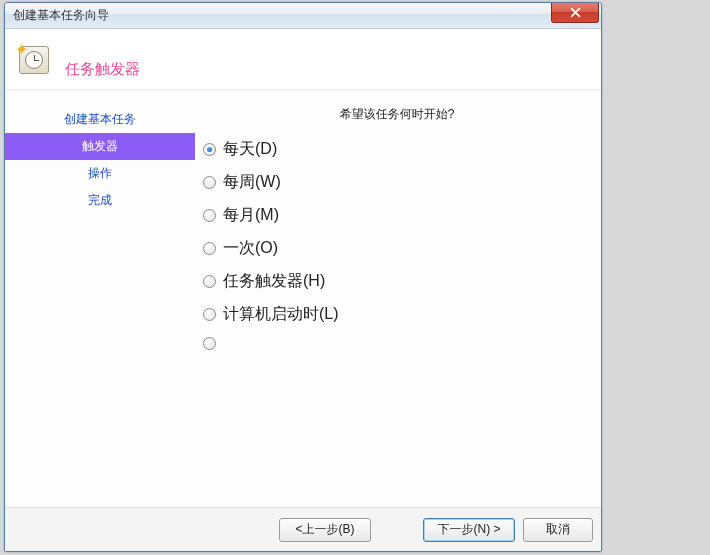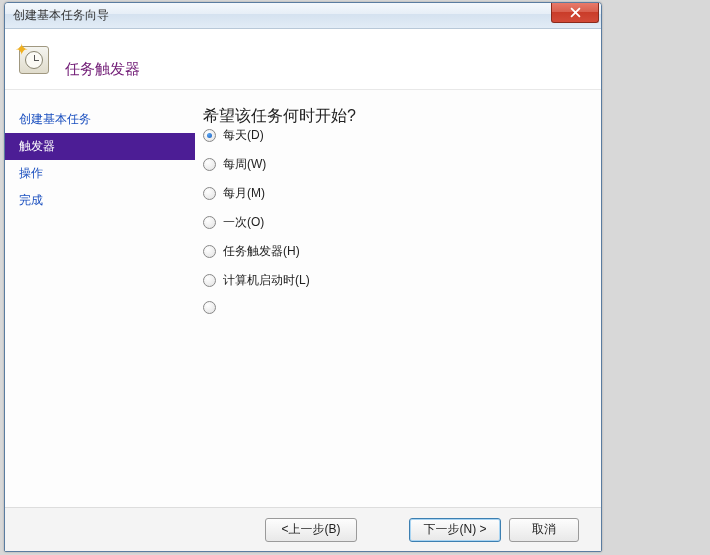--- a/index.html
+++ b/index.html
@@ -93,59 +93,60 @@
     width: 5px; height: 1px;
     background: #555;
   }
   .sparkle {
     position: absolute;
     left: -2px; top: -2px;
     color: #f0b020;
     font-size: 16px;
   }
   .header-title {
-    color: #701a75;
+    color: #ec4899;
     font-size: 15px;
     margin-top: 20px;
   }
   .body-area {
     flex: 1;
     display: flex;
     background: #fdfdfd;
     border-top: 1px solid #e8e8e8;
+    text-align: center;
   }
   .sidebar {
     width: 190px;
     padding: 16px 0 0 0;
   }
   .side-item {
     padding: 5px 14px;
     color: #1a4fbf;
     cursor: pointer;
     font-size: 12px;
   }
   .side-item.active {
-    background: #4c1d95;
+    background: #8b5cf6;
     color: #fff;
   }
   .content {
     flex: 1;
     padding: 16px 10px 0 8px;
   }
   .prompt {
     color: #222;
-    margin-bottom: 0;
-    font-size: 16px;
+    margin-bottom: 16px;
+    font-size: 12px;
   }
   .radio-row {
     display: flex;
     align-items: center;
     gap: 7px;
     margin: 0 0 12px 0;
-    font-size: 12px;
+    font-size: 16px;
     color: #222;
   }
   .radio {
     width: 13px; height: 13px;
     border: 1px solid #888;
     border-radius: 50%;
     background: radial-gradient(circle at 35% 30%, #fff, #e2e2e2);
     display: flex;
     align-items: center;
     justify-content: center;
@@ -157,21 +158,21 @@
     background: radial-gradient(circle at 35% 30%, #5aa5f0, #1a5fbf);
     border-radius: 50%;
   }
   .footer {
     height: 44px;
     border-top: 1px solid #ddd;
     display: flex;
     align-items: center;
     justify-content: flex-end;
     gap: 8px;
-    padding: 0 22px;
+    padding: 0 8px;
     background: #f4f4f4;
   }
   .btn {
     min-width: 92px;
     height: 24px;
     padding: 0 10px;
     background: linear-gradient(to bottom, #fdfdfd, #e8e8e8);
     border: 1px solid #9a9a9a;
     border-radius: 3px;
     font-size: 12px;

